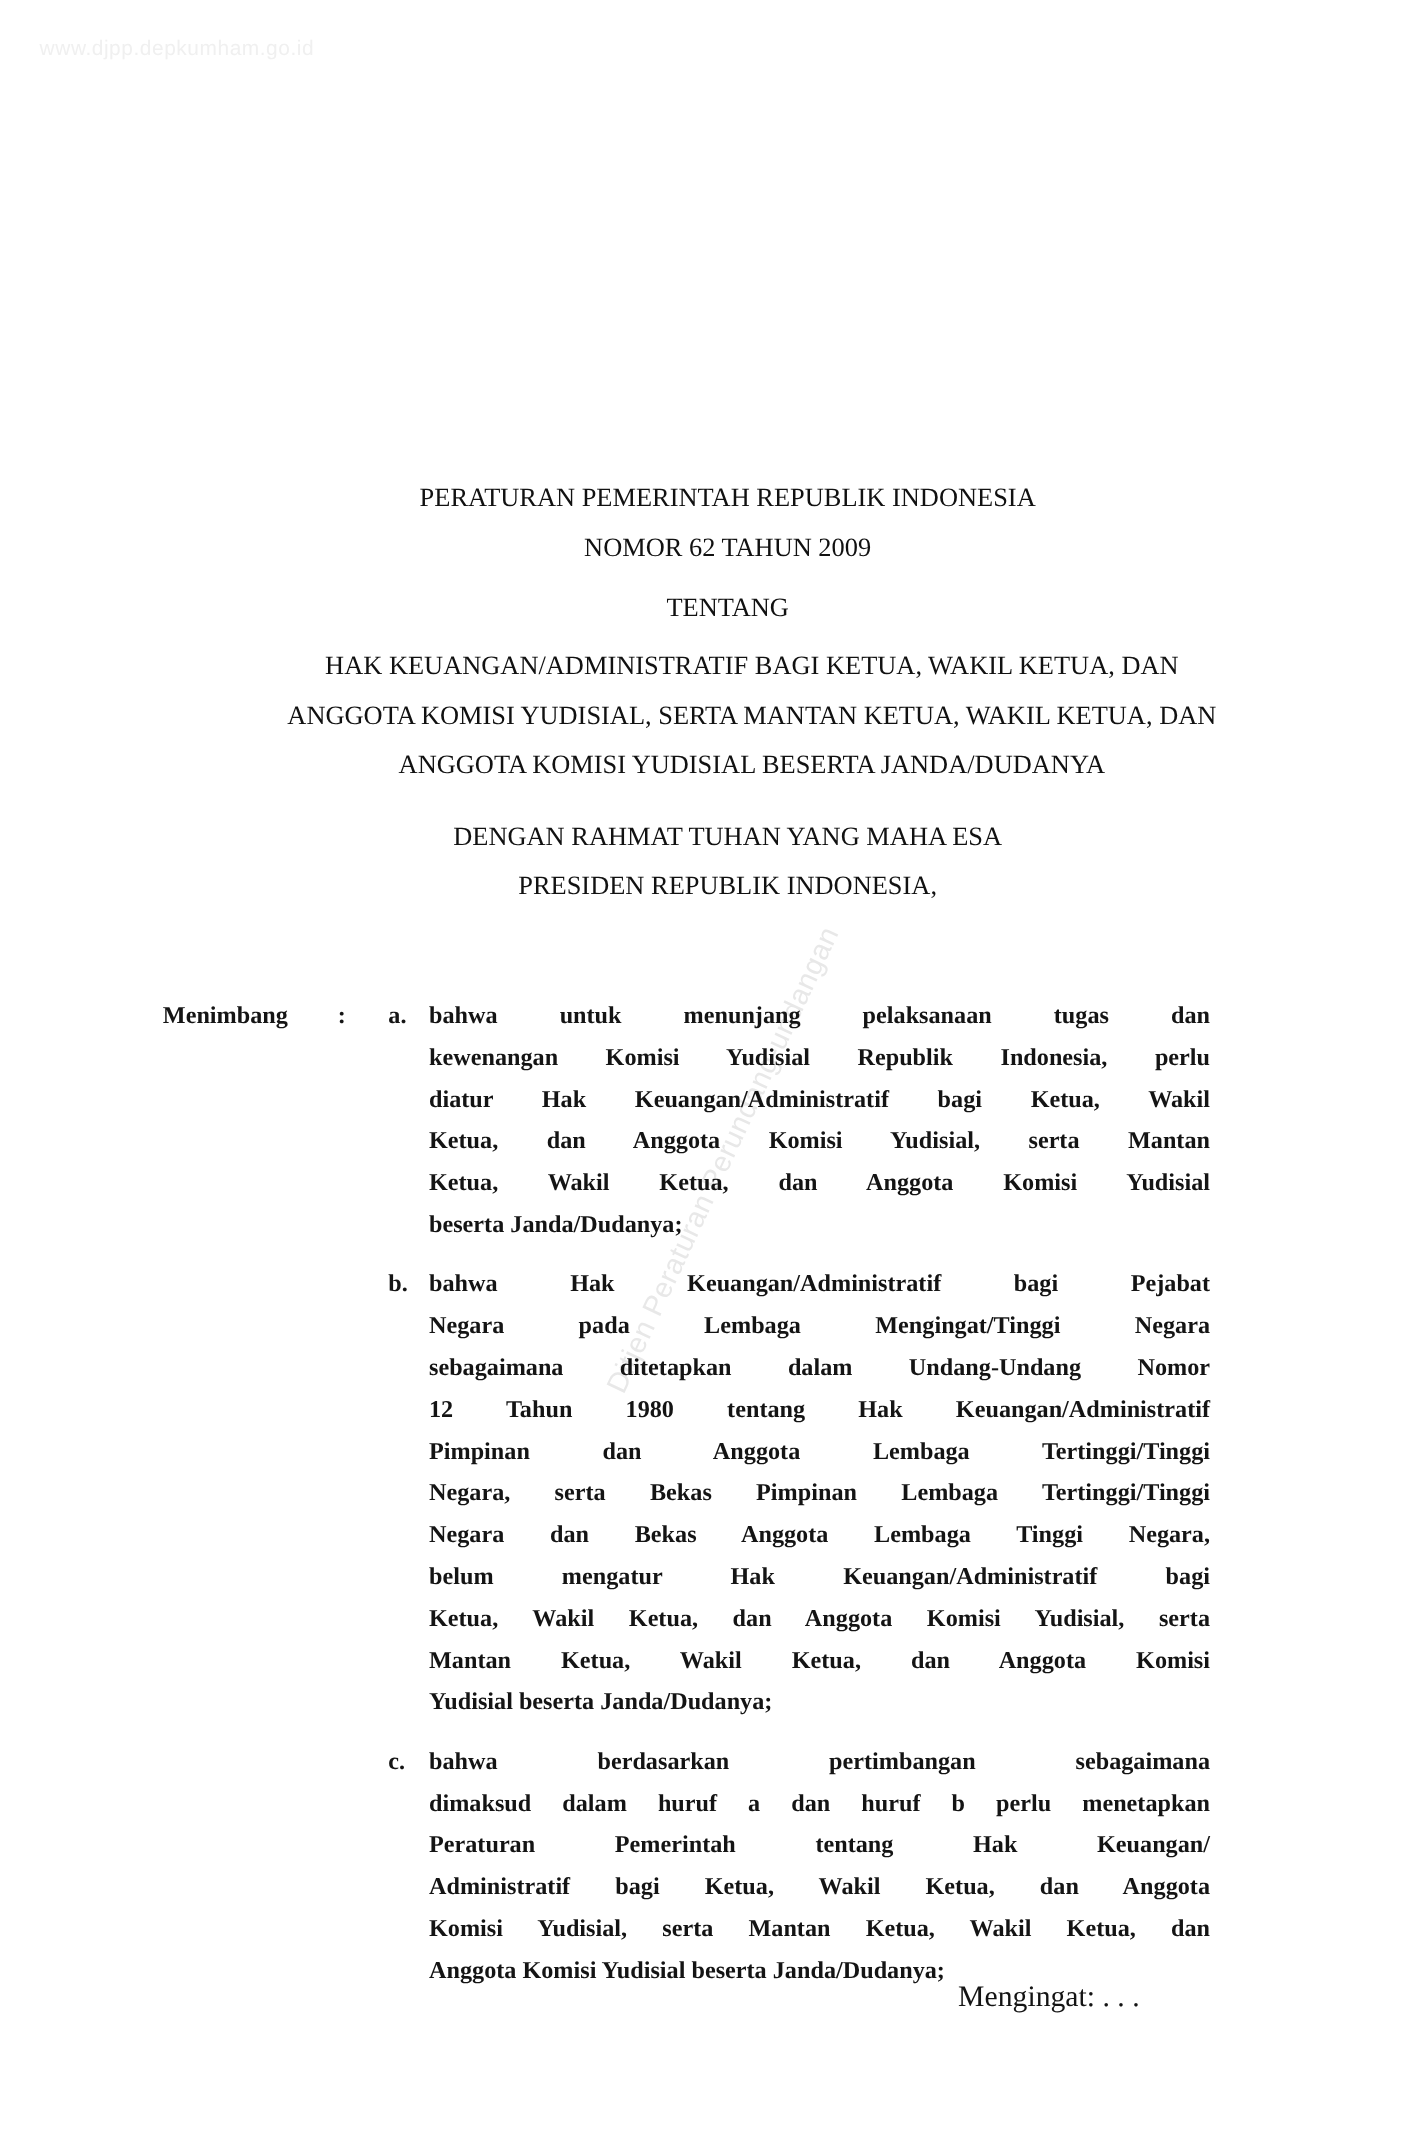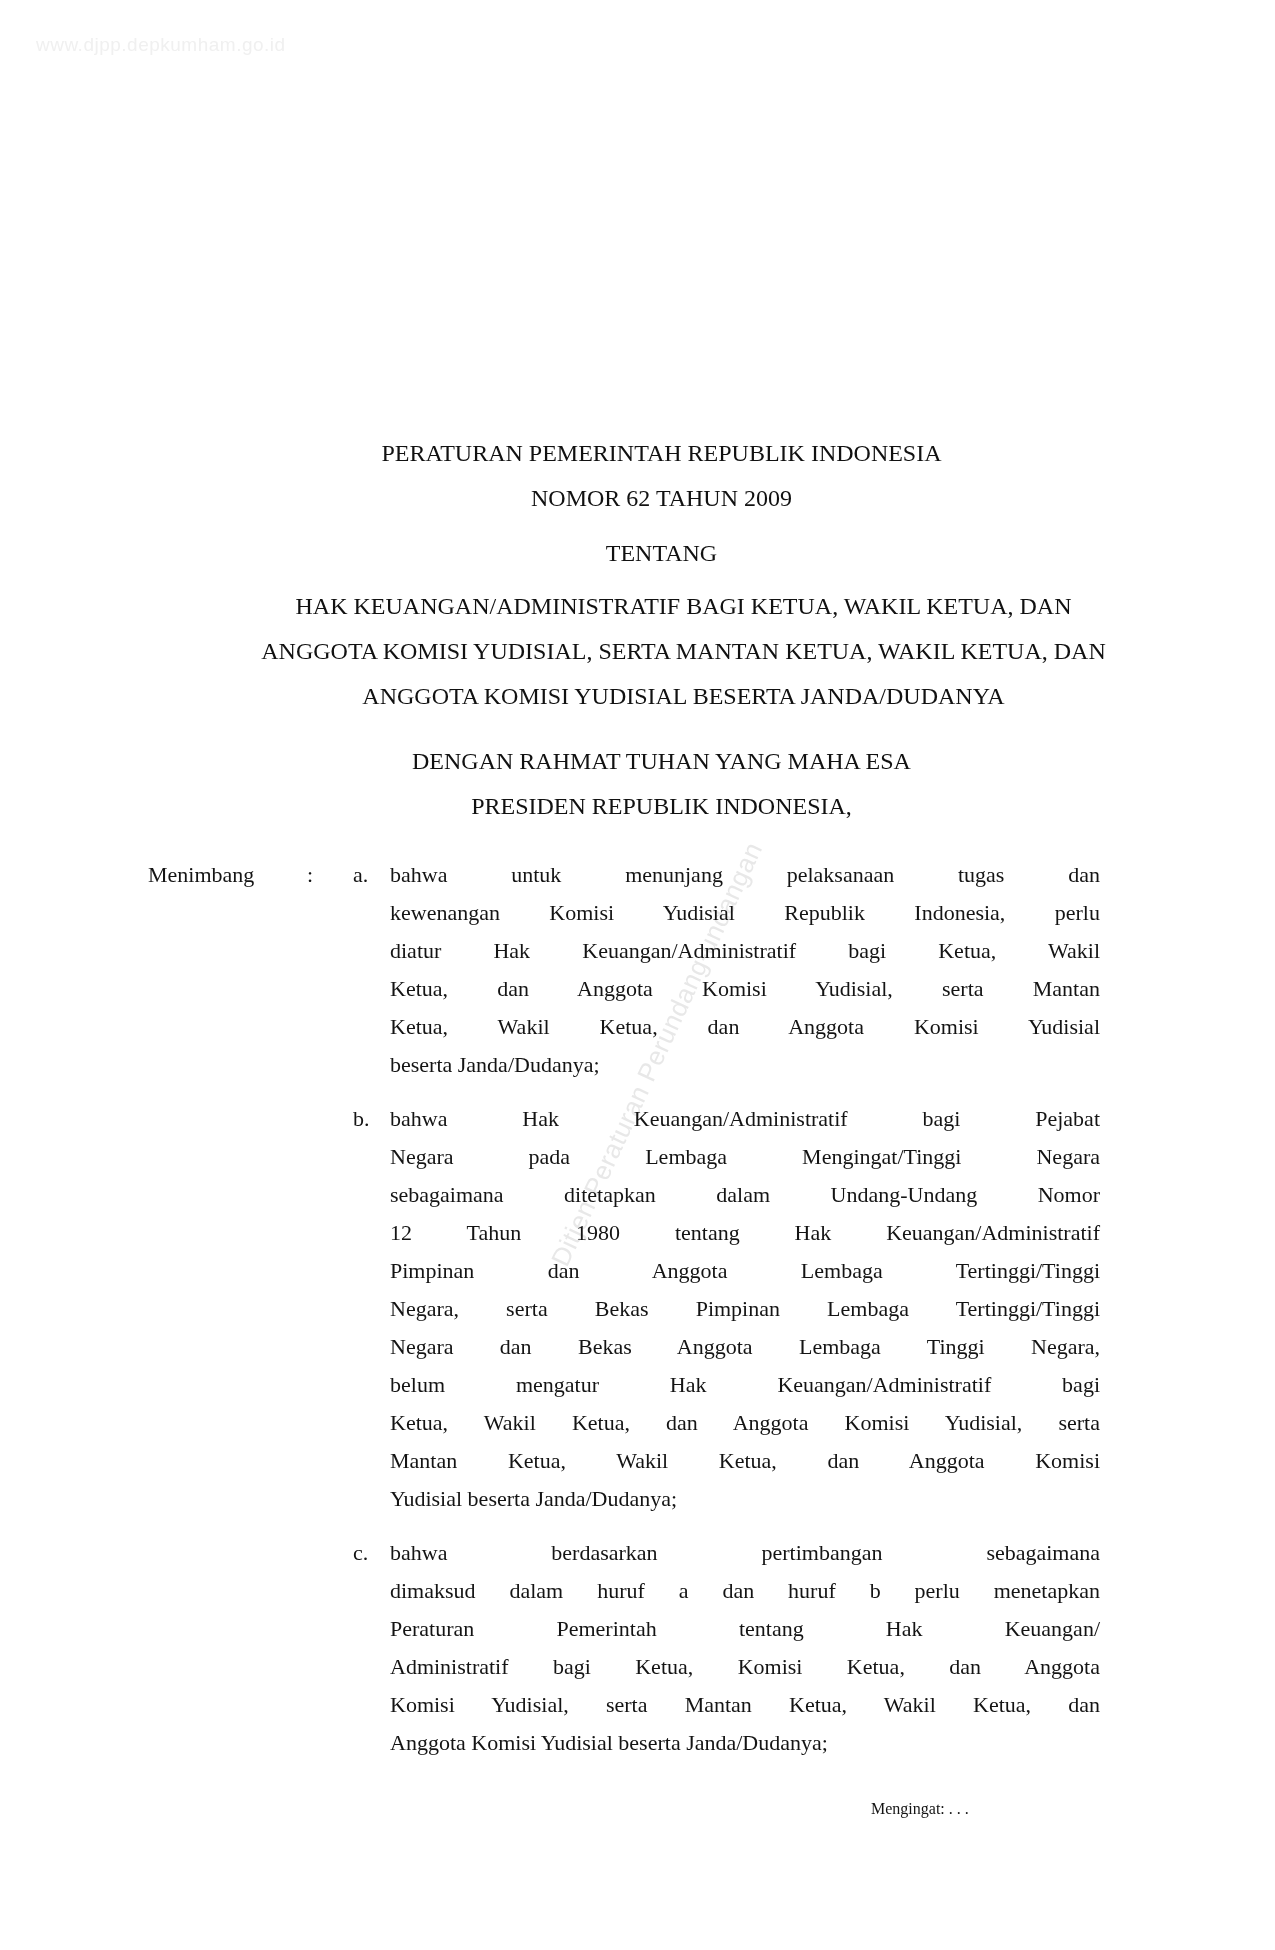--- a/index.html
+++ b/index.html
@@ -39,38 +39,38 @@
     color: #111111;
     margin-left: 48px;
   }
   #title-block    { top: 431px; }
   #tentang-block  { top: 531px; }
   #subject-block  { top: 584px; padding-left: 44px; }
   #preamble-block { top: 739px; text-align: center; }
 
   
   .menimbang {
-    position: absolute; left: 148px; top: 856px; width: 952px;
+    position: absolute; left: 148px; top: 904px; width: 952px;
     display: flex; align-items: flex-start;
-    font-size: 22px; line-height: 38px;
+    font-size: 22px; line-height: 38px; font-weight: bold;
   }
   .m-label { width: 159px; flex: none; }
   .m-colon { width: 46px;  flex: none; }
   .m-items { flex: 1; min-width: 0; }
   .m-item  { display: flex; align-items: flex-start; }
   .m-item + .m-item { margin-top: 16px; }
   .m-marker { width: 37px; flex: none; }
   .m-text   { flex: 1; min-width: 0; }
   .jline { text-align: justify; text-align-last: justify; }
   .jline.last { text-align-last: left; }
 
   
   .continuation {
     position: absolute; top: 1800px; left: 871px;
-    font-size: 16px; white-space: nowrap;
+    font-size: 27px; white-space: nowrap;
   }
 </style>
 </head>
 <body>
 
 <div class="page">
 
   <div class="wm-url">www.djpp.depkumham.go.id</div>
 
   <div class="wm-diag">Ditjen Peraturan Perundang-undangan</div>
@@ -125,21 +125,21 @@
             <div class="jline">Mantan Ketua, Wakil Ketua, dan Anggota Komisi</div>
             <div class="jline last">Yudisial beserta Janda/Dudanya;</div>
           </div>
         </div>
         <div class="m-item">
           <div class="m-marker">c.</div>
           <div class="m-text">
             <div class="jline">bahwa berdasarkan pertimbangan sebagaimana</div>
             <div class="jline">dimaksud dalam huruf a dan huruf b perlu menetapkan</div>
             <div class="jline">Peraturan Pemerintah tentang Hak Keuangan/</div>
-            <div class="jline">Administratif bagi Ketua, Komisi Ketua, dan Anggota</div>
+            <div class="jline">Administratif bagi Ketua, Wakil Ketua, dan Anggota</div>
             <div class="jline">Komisi Yudisial, serta Mantan Ketua, Wakil Ketua, dan</div>
             <div class="jline last">Anggota Komisi Yudisial beserta Janda/Dudanya;</div>
           </div>
         </div>
       </div>
   </div>
 
   <div class="continuation">Mengingat: . . .</div>
 
 </div>

